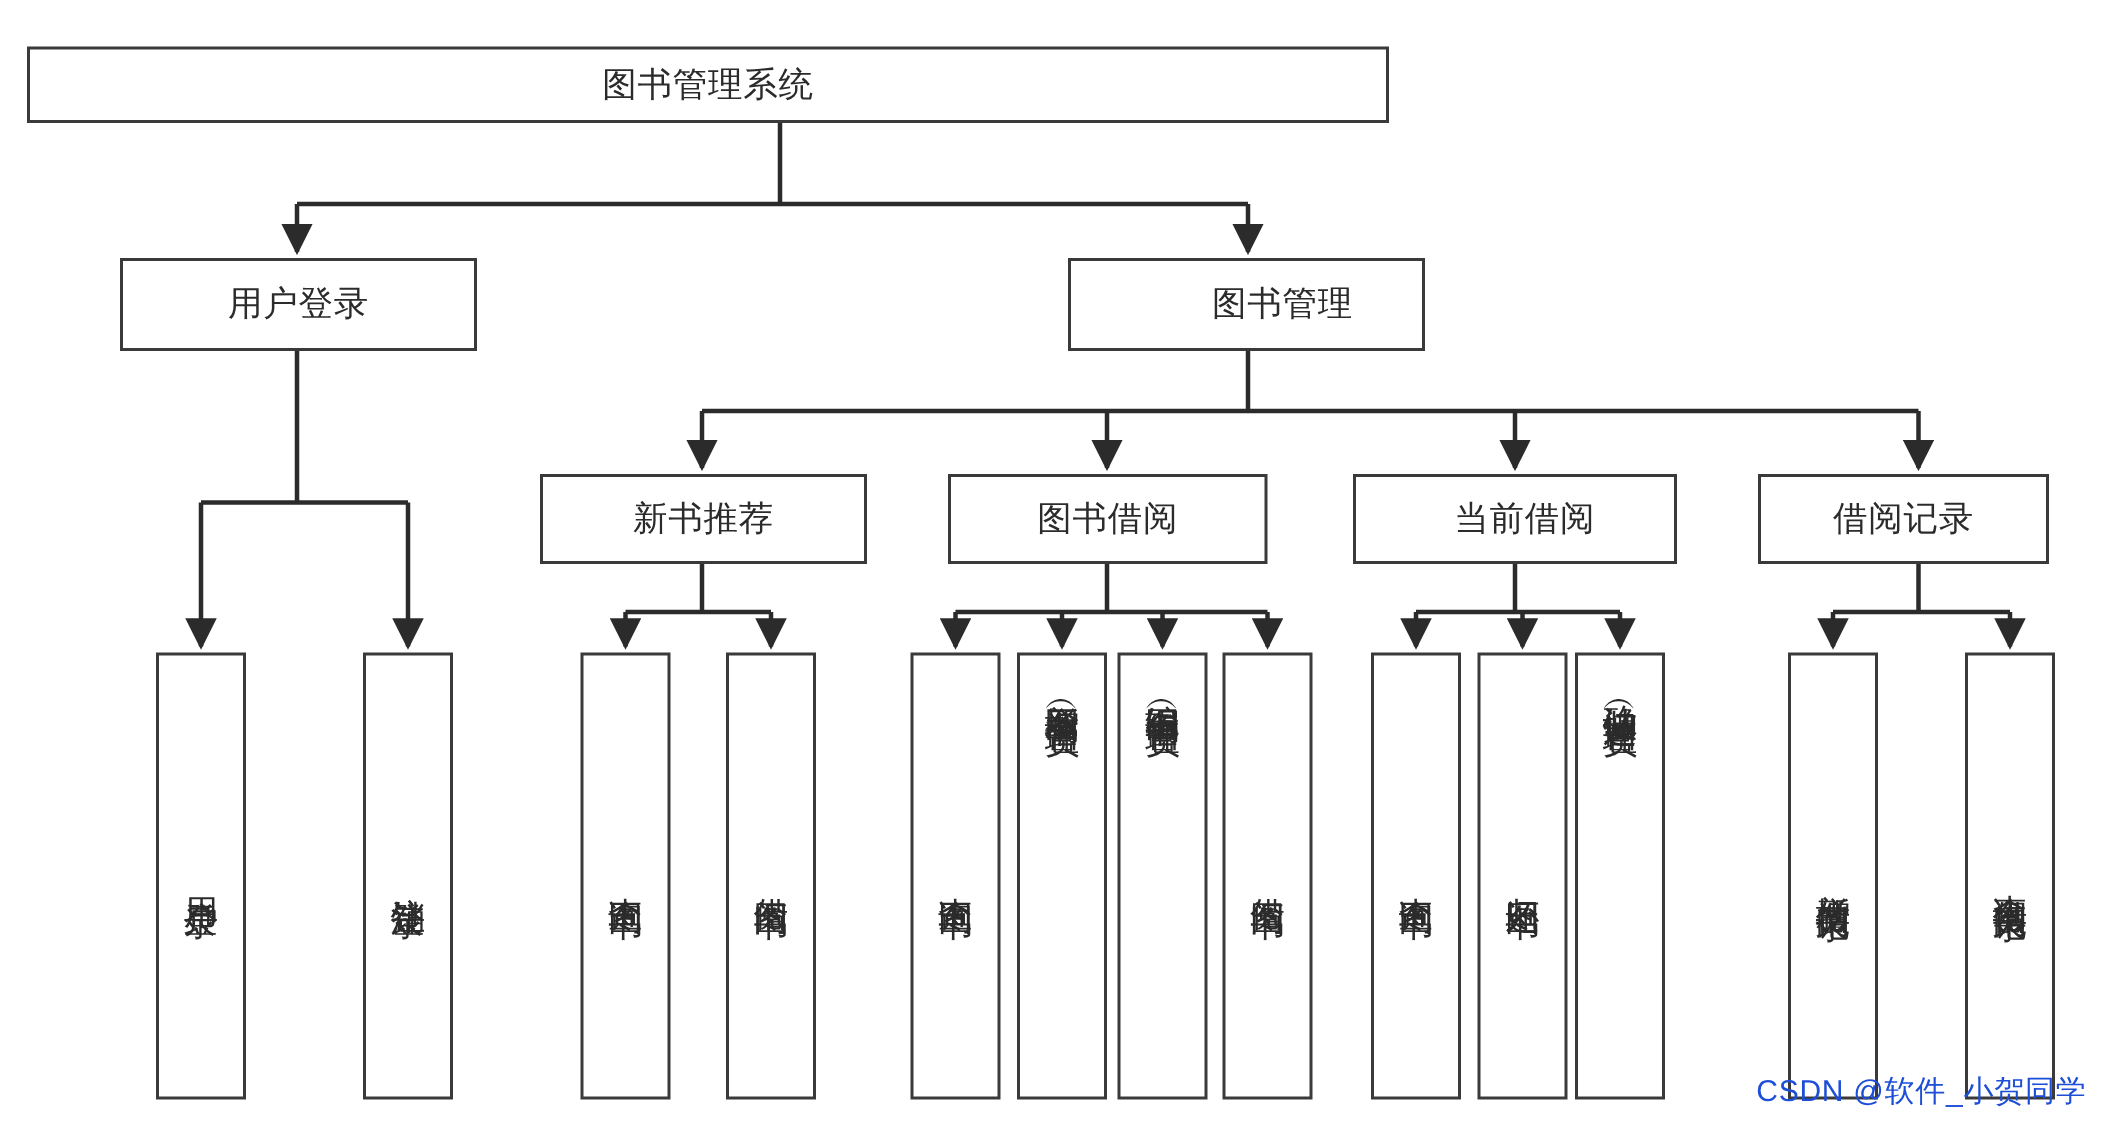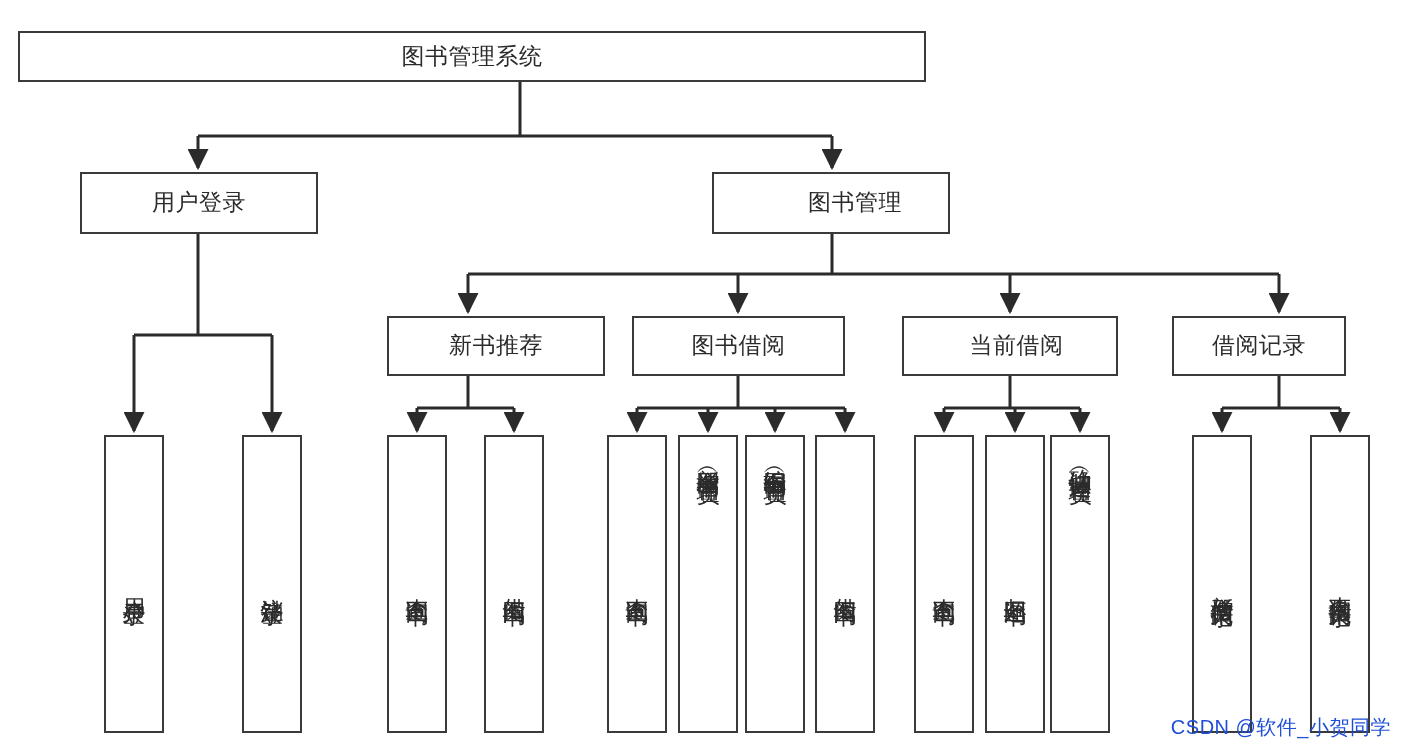--- a/index.html
+++ b/index.html
@@ -126,30 +126,30 @@
     <span class="nodetext">图书管理系统</span>
   </div>
 
   <div class="node horiz" style="left:80px; top:172px; width:238px; height:62px;">
     <span class="nodetext">用户登录</span>
   </div>
   <div class="node horiz" style="left:712px; top:172px; width:238px; height:62px;padding-left:48px;">
     <span class="nodetext">图书管理</span>
   </div>
 
-  <div class="node horiz" style="left:360px; top:316px; width:218px; height:60px;margin-left:27px;">
+  <div class="node horiz" style="left:360px; top:316px; width:218px; height:60px;">
     <span class="nodetext">新书推荐</span>
   </div>
   <div class="node horiz" style="left:632px; top:316px; width:213px; height:60px;">
     <span class="nodetext">图书借阅</span>
   </div>
   <div class="node horiz" style="left:902px; top:316px; width:216px; height:60px;padding-left:13px;">
     <span class="nodetext">当前借阅</span>
   </div>
-  <div class="node horiz" style="left:1172px; top:316px; width:174px; height:60px;">
+  <div class="node horiz" style="left:1172px; top:316px; width:194px; height:60px;">
     <span class="nodetext">借阅记录</span>
   </div>
 
   <div class="node vert center-v" style="left:104px; top:435px; width:60px; height:298px;">
     <span class="nodetext">用户登录</span>
   </div>
   <div class="node vert center-v" style="left:242px; top:435px; width:60px; height:298px;">
     <span class="nodetext">注销登录</span>
   </div>
 

